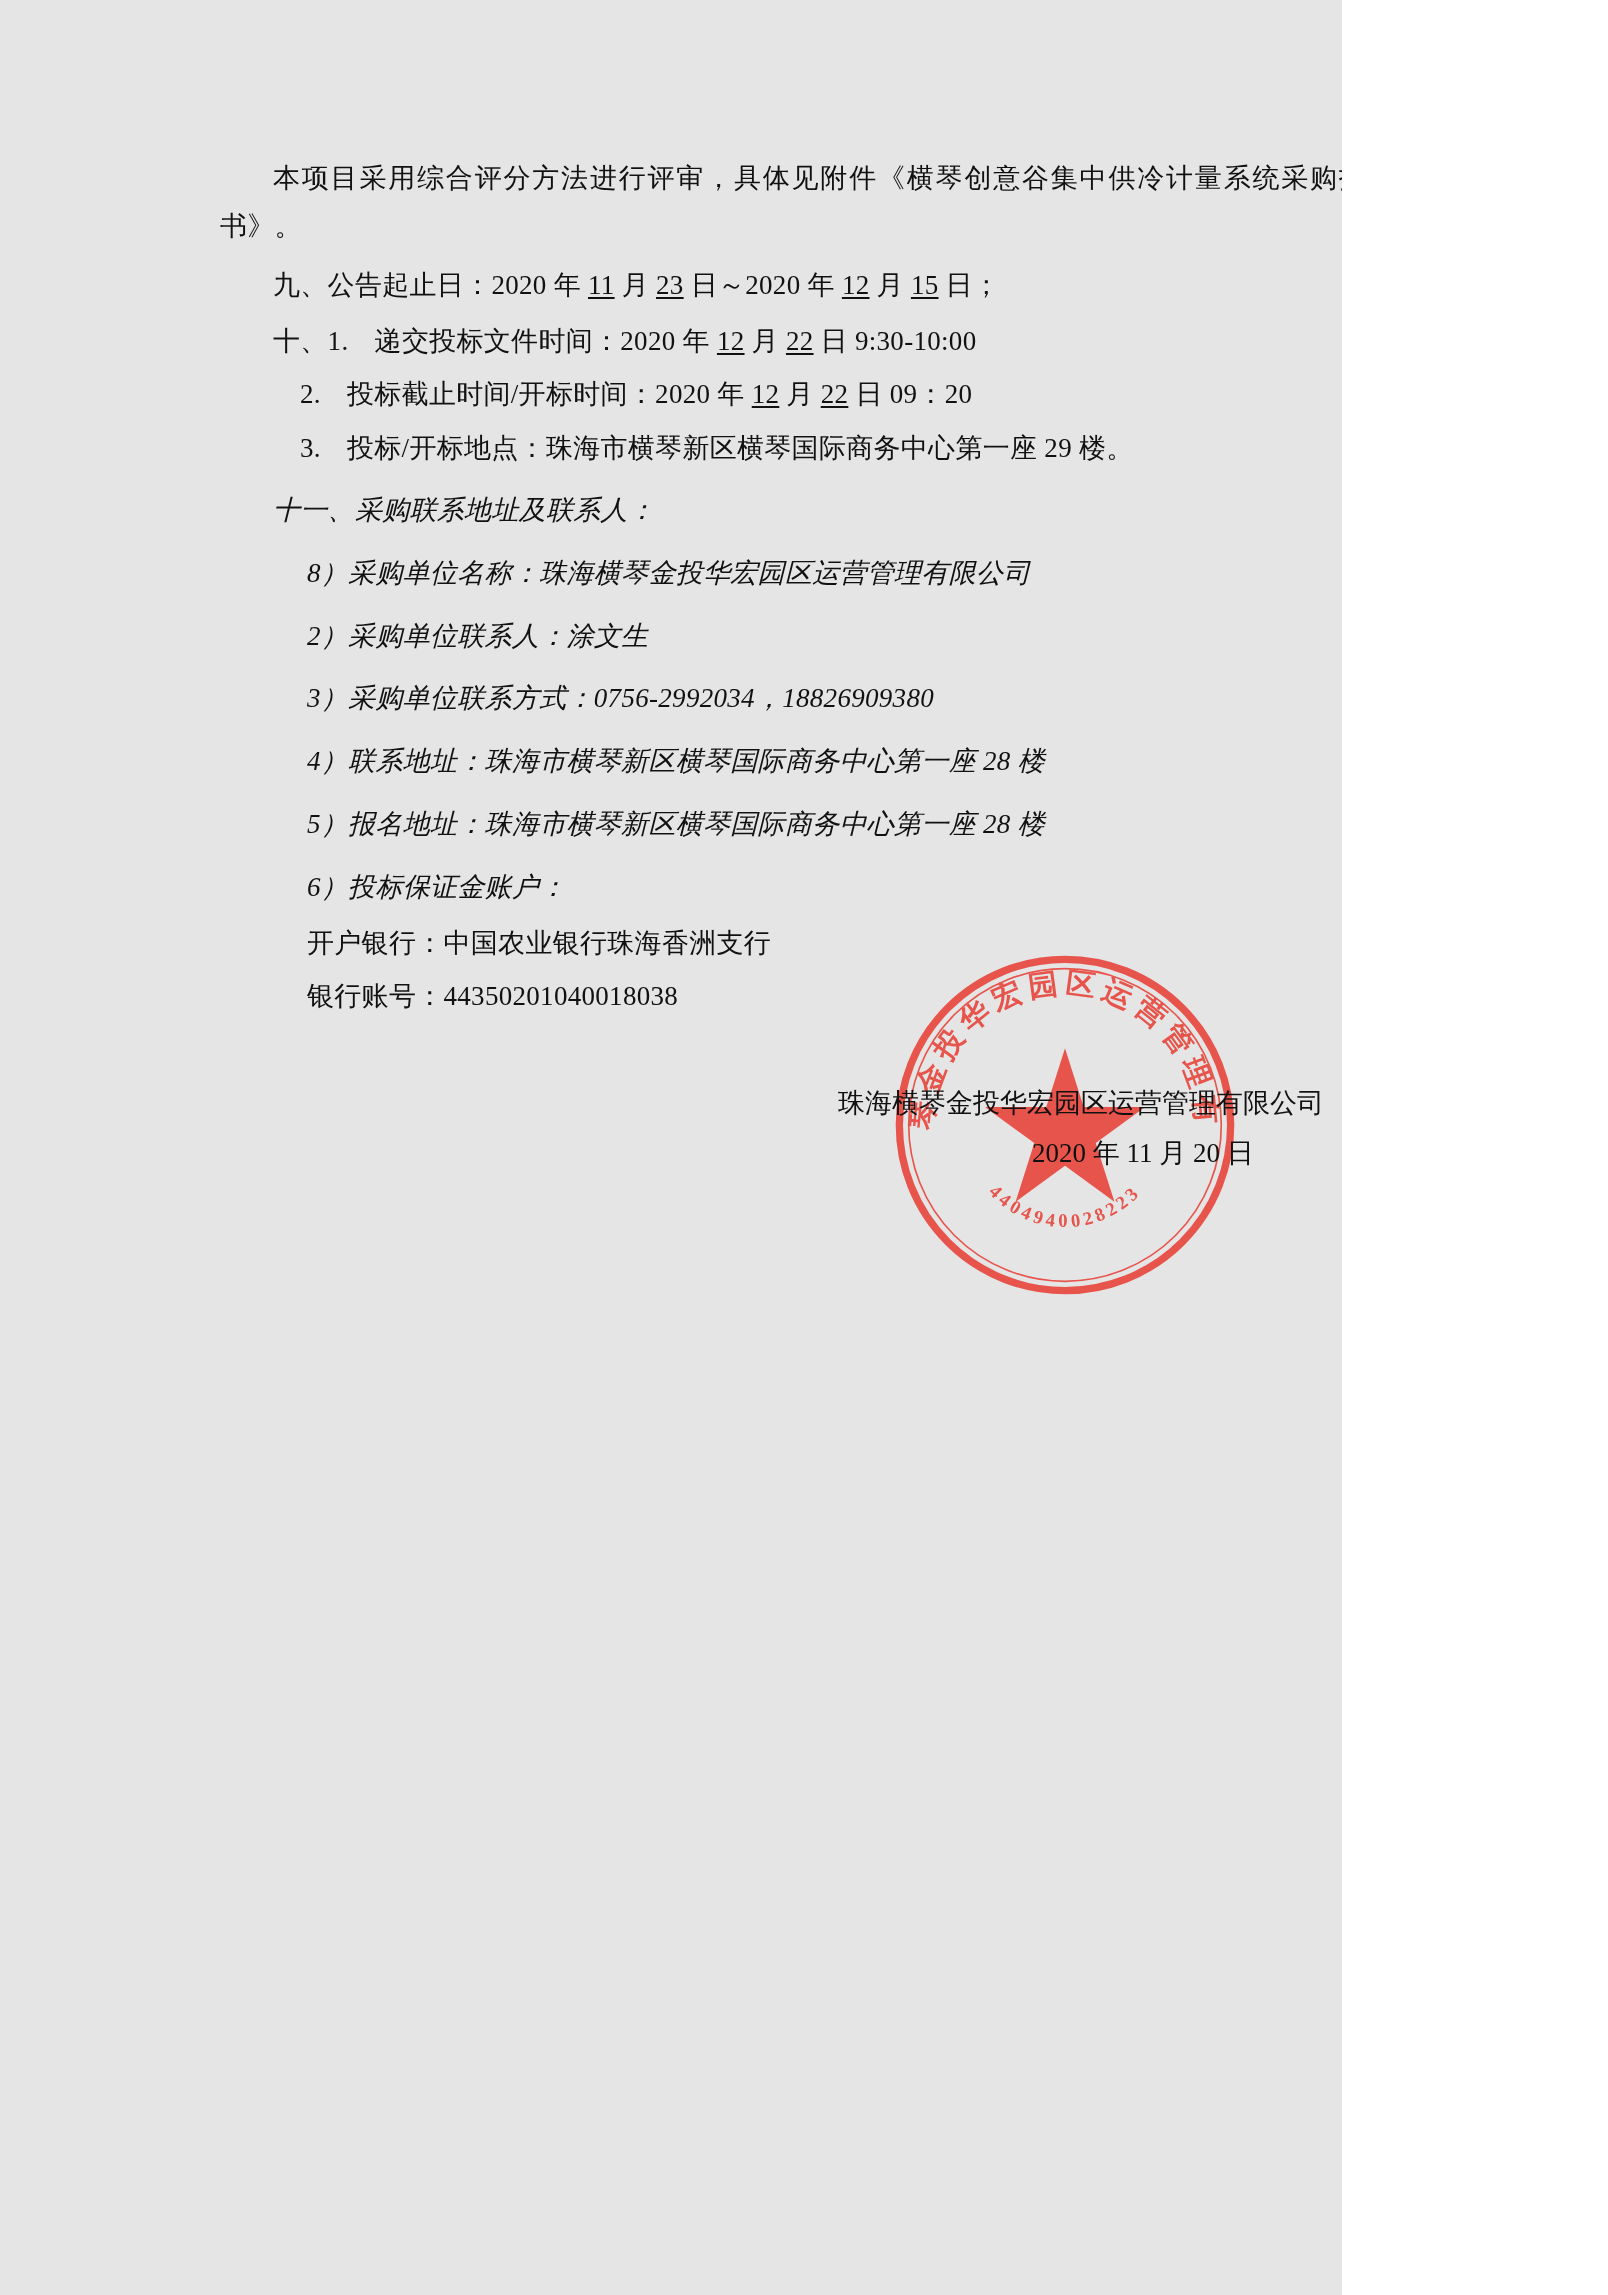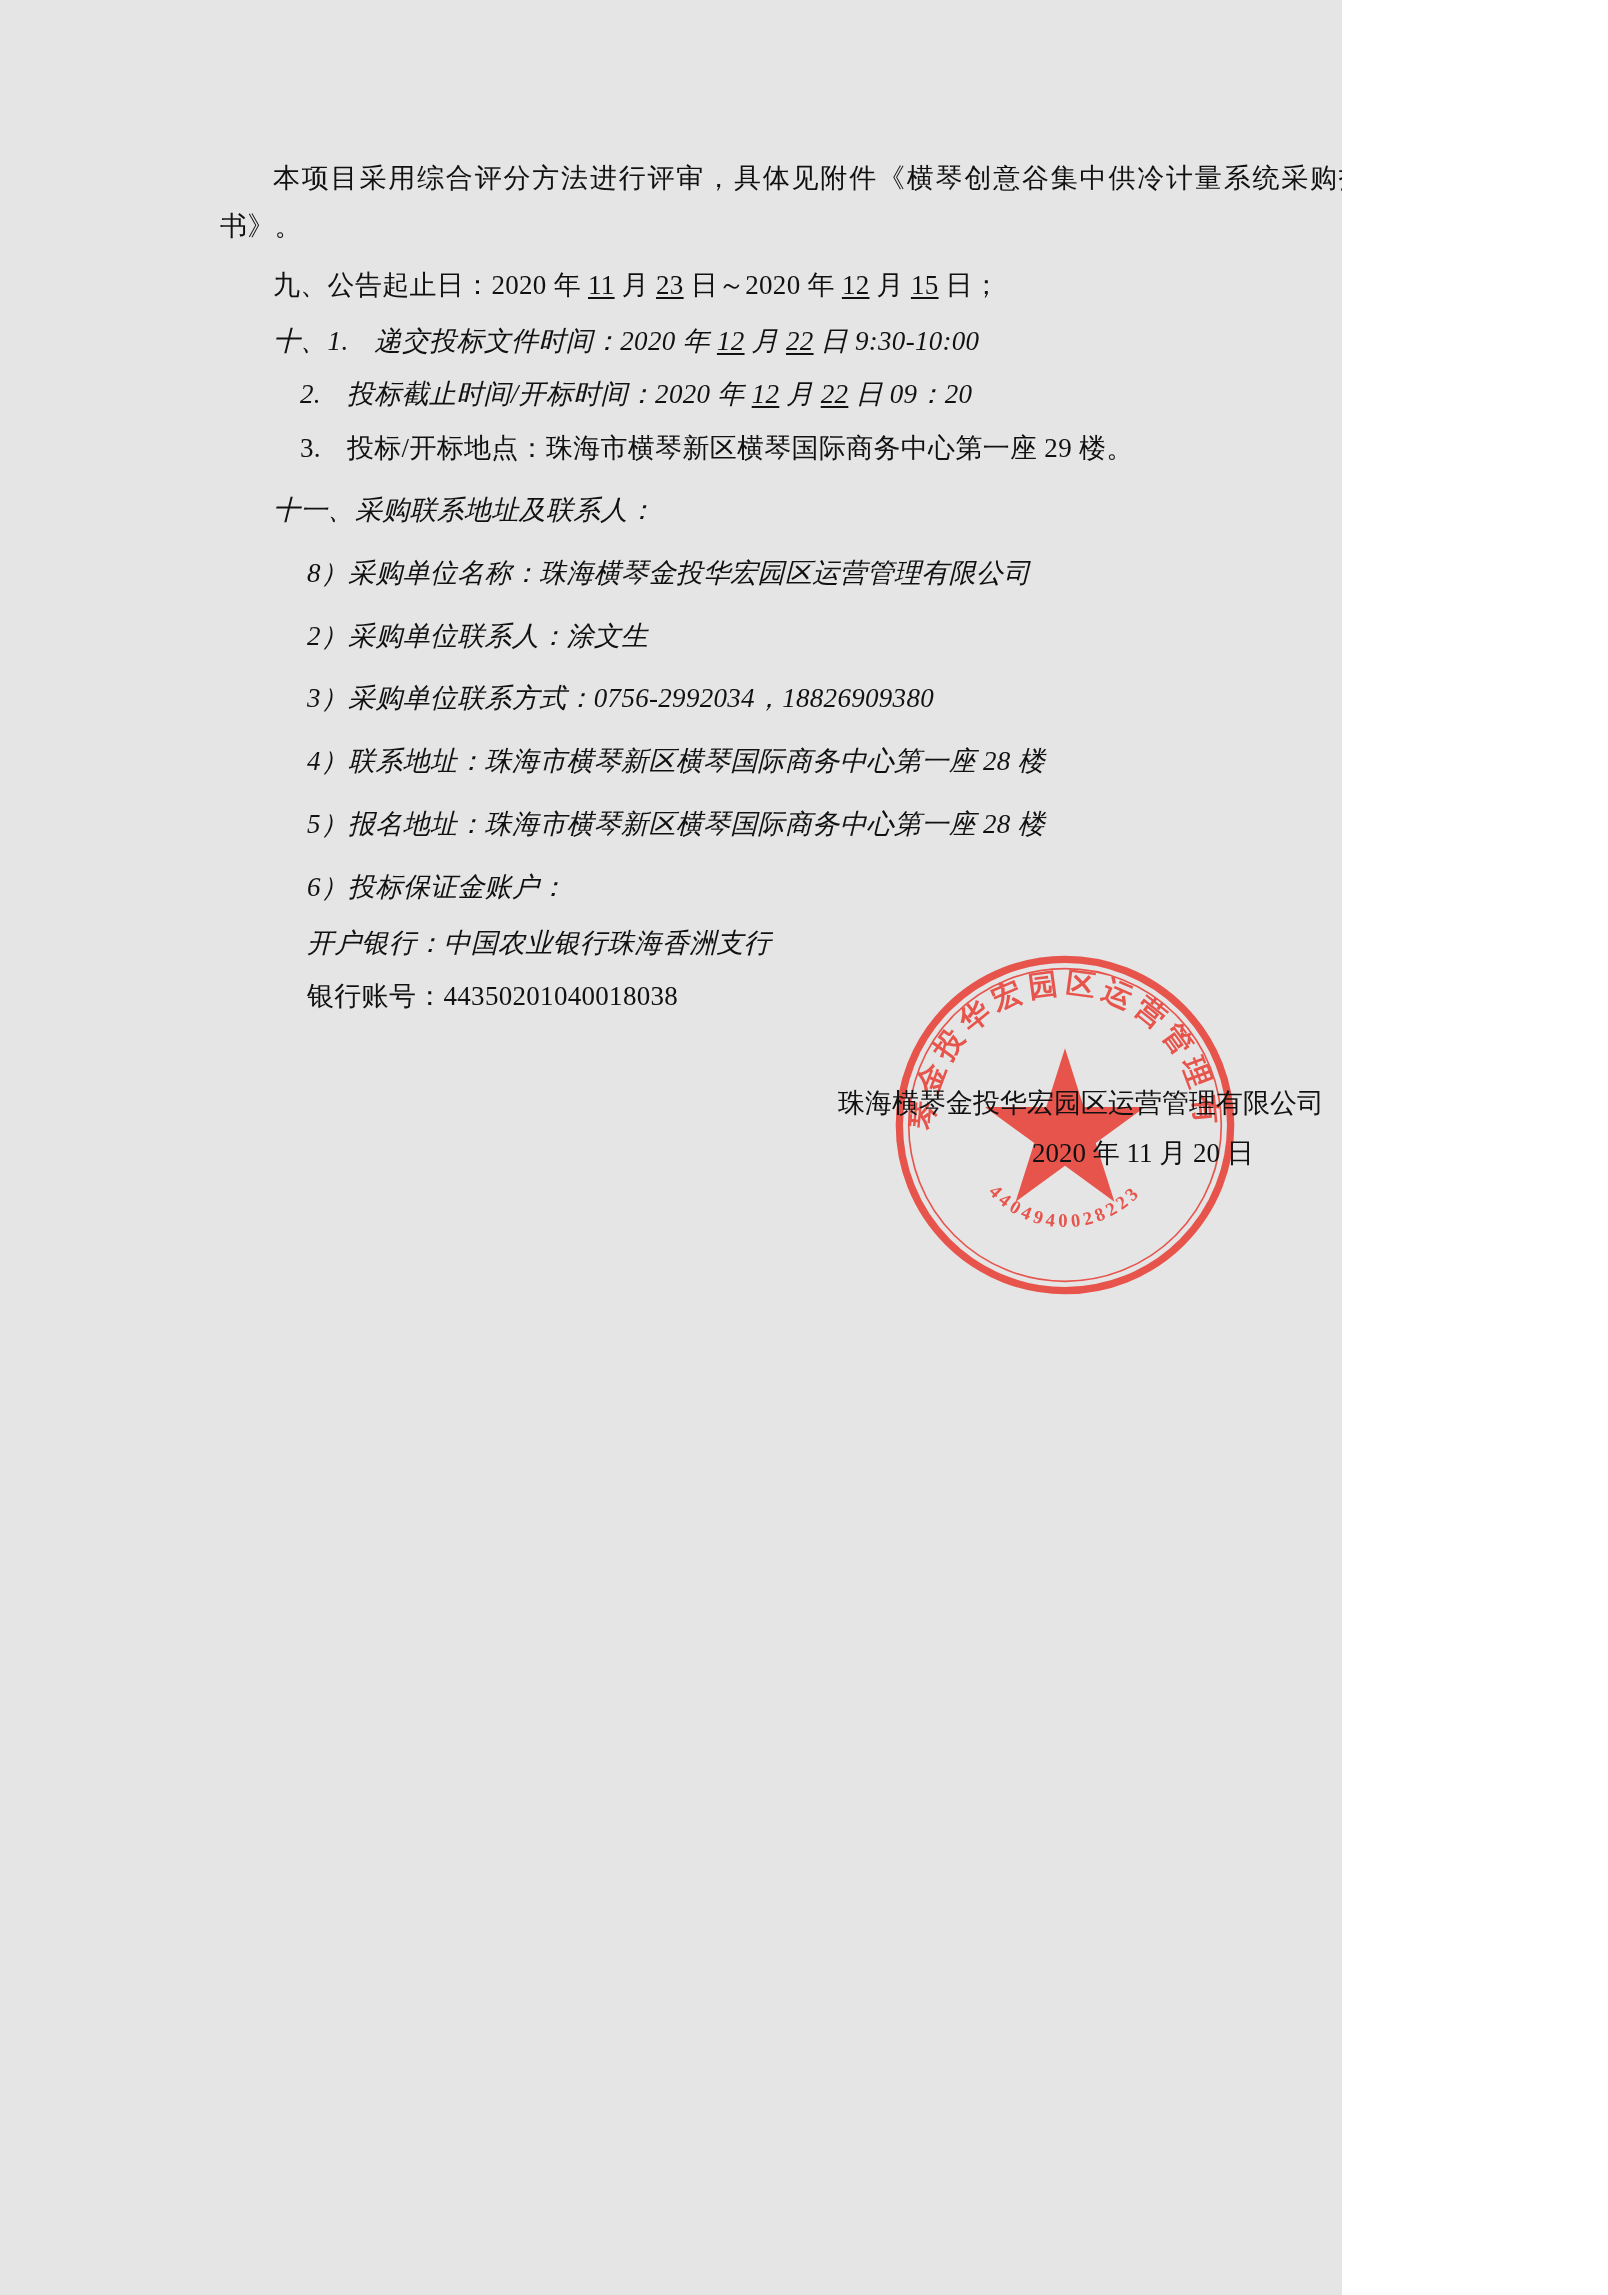--- a/index.html
+++ b/index.html
@@ -47,21 +47,20 @@
   .u {
     text-decoration: underline;
     text-underline-offset: 3.3px;
   }
   .gap-top {
     margin-top: 14.7px;
     font-style: italic;
   }
   .tight {
     margin-bottom: 5.3px;
-    font-style: italic;
   }
   .numlabel {
     display: inline-block;
     min-width: 47px;
   }
   .signature {
     position: absolute;
     left: 838px;
     top: 1079px;
     width: 554px;

